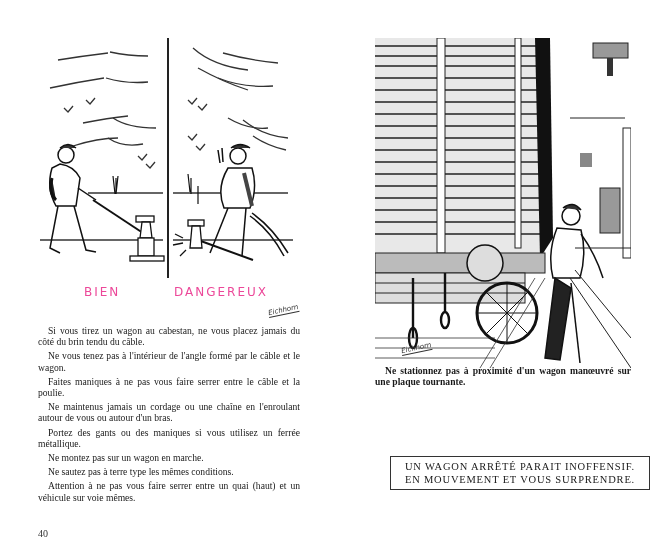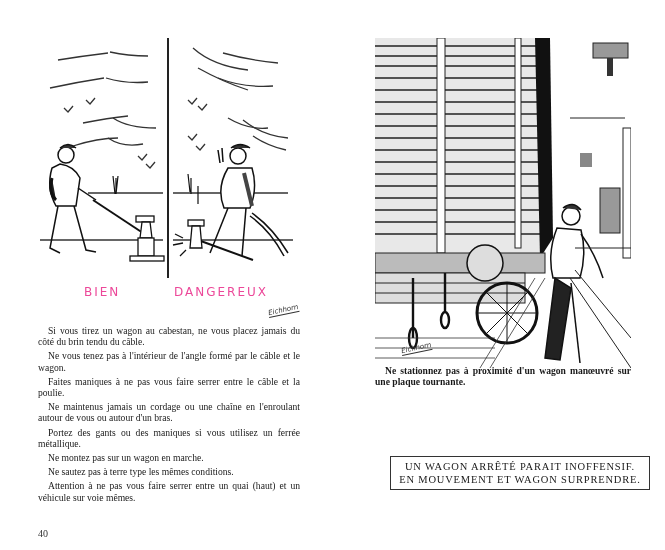--- a/index.html
+++ b/index.html
@@ -196,16 +196,16 @@
     </g>
   </svg>
   <div class="sig" style="left:68px;top:344px;">Eichhorn</div>
 
   <div class="para" style="left:42px;top:365px;width:256px;font-weight:bold;">
     <p>Ne stationnez pas à proximité d'un wagon manœuvré sur une plaque tournante.</p>
   </div>
 
   <div class="notice" style="left:57px;top:456px;width:250px;">
     <div>UN WAGON ARRÊTÉ PARAIT INOFFENSIF.</div>
-    <div>EN MOUVEMENT ET WAGON SURPRENDRE.</div>
+    <div>EN MOUVEMENT ET VOUS SURPRENDRE.</div>
   </div>
   <div class="pageno" style="left:284px;top:512px;font-weight:bold;margin-top:47px;">51</div>
 </div>
 
 </body></html>

